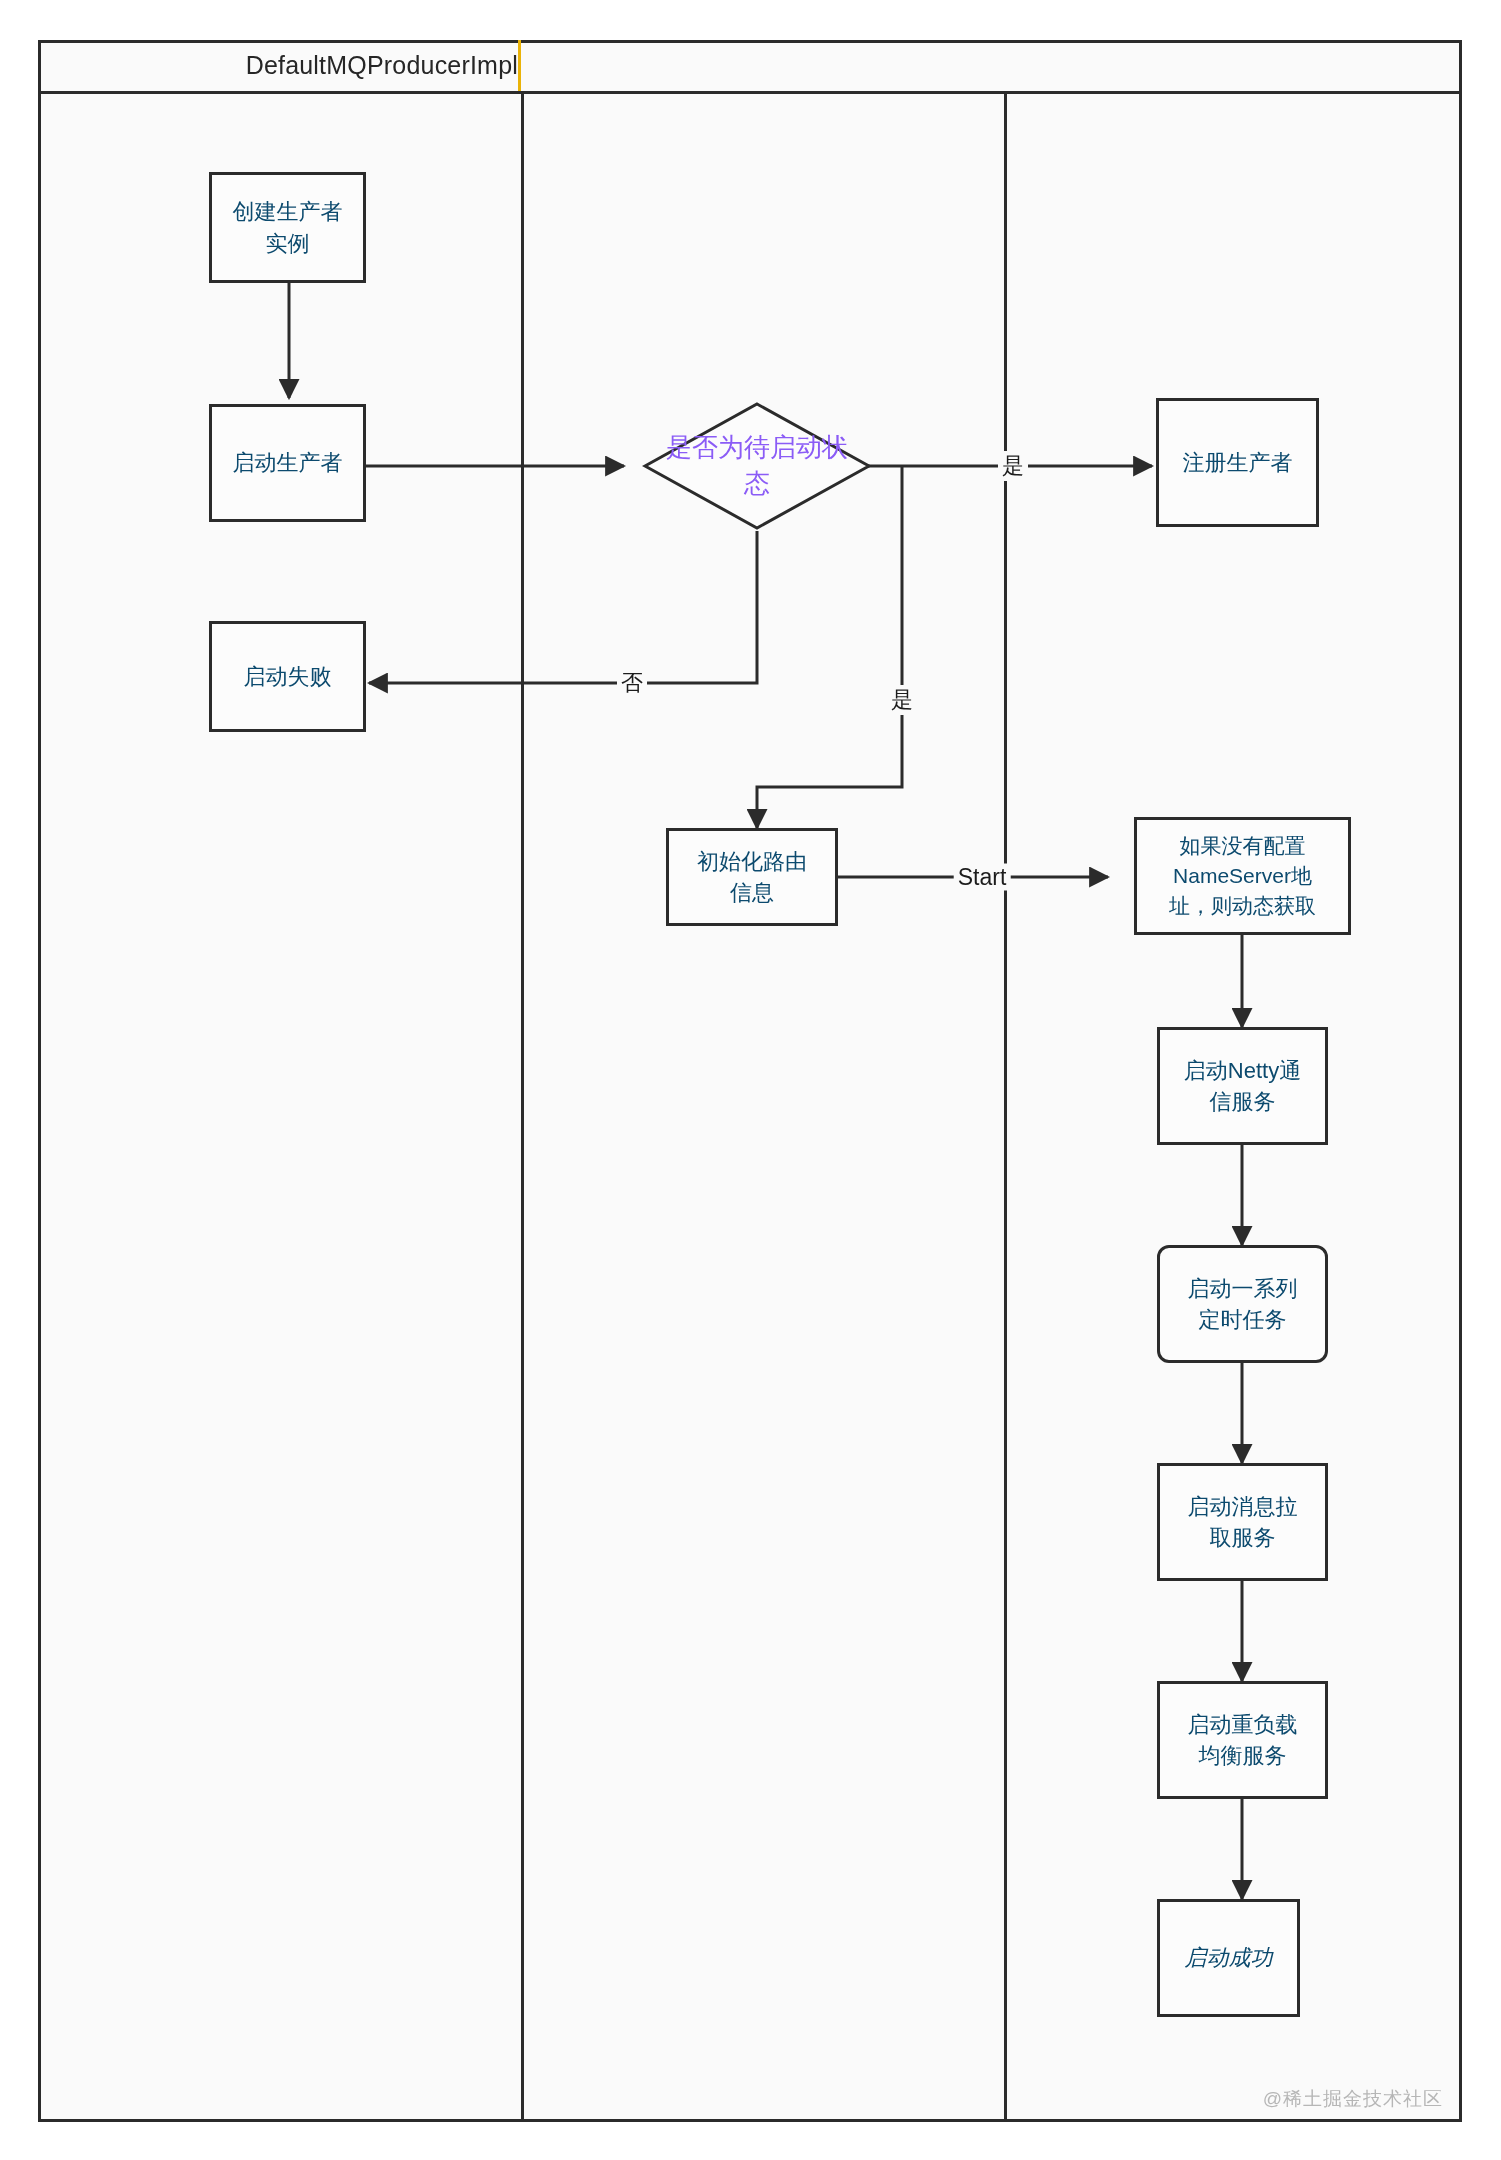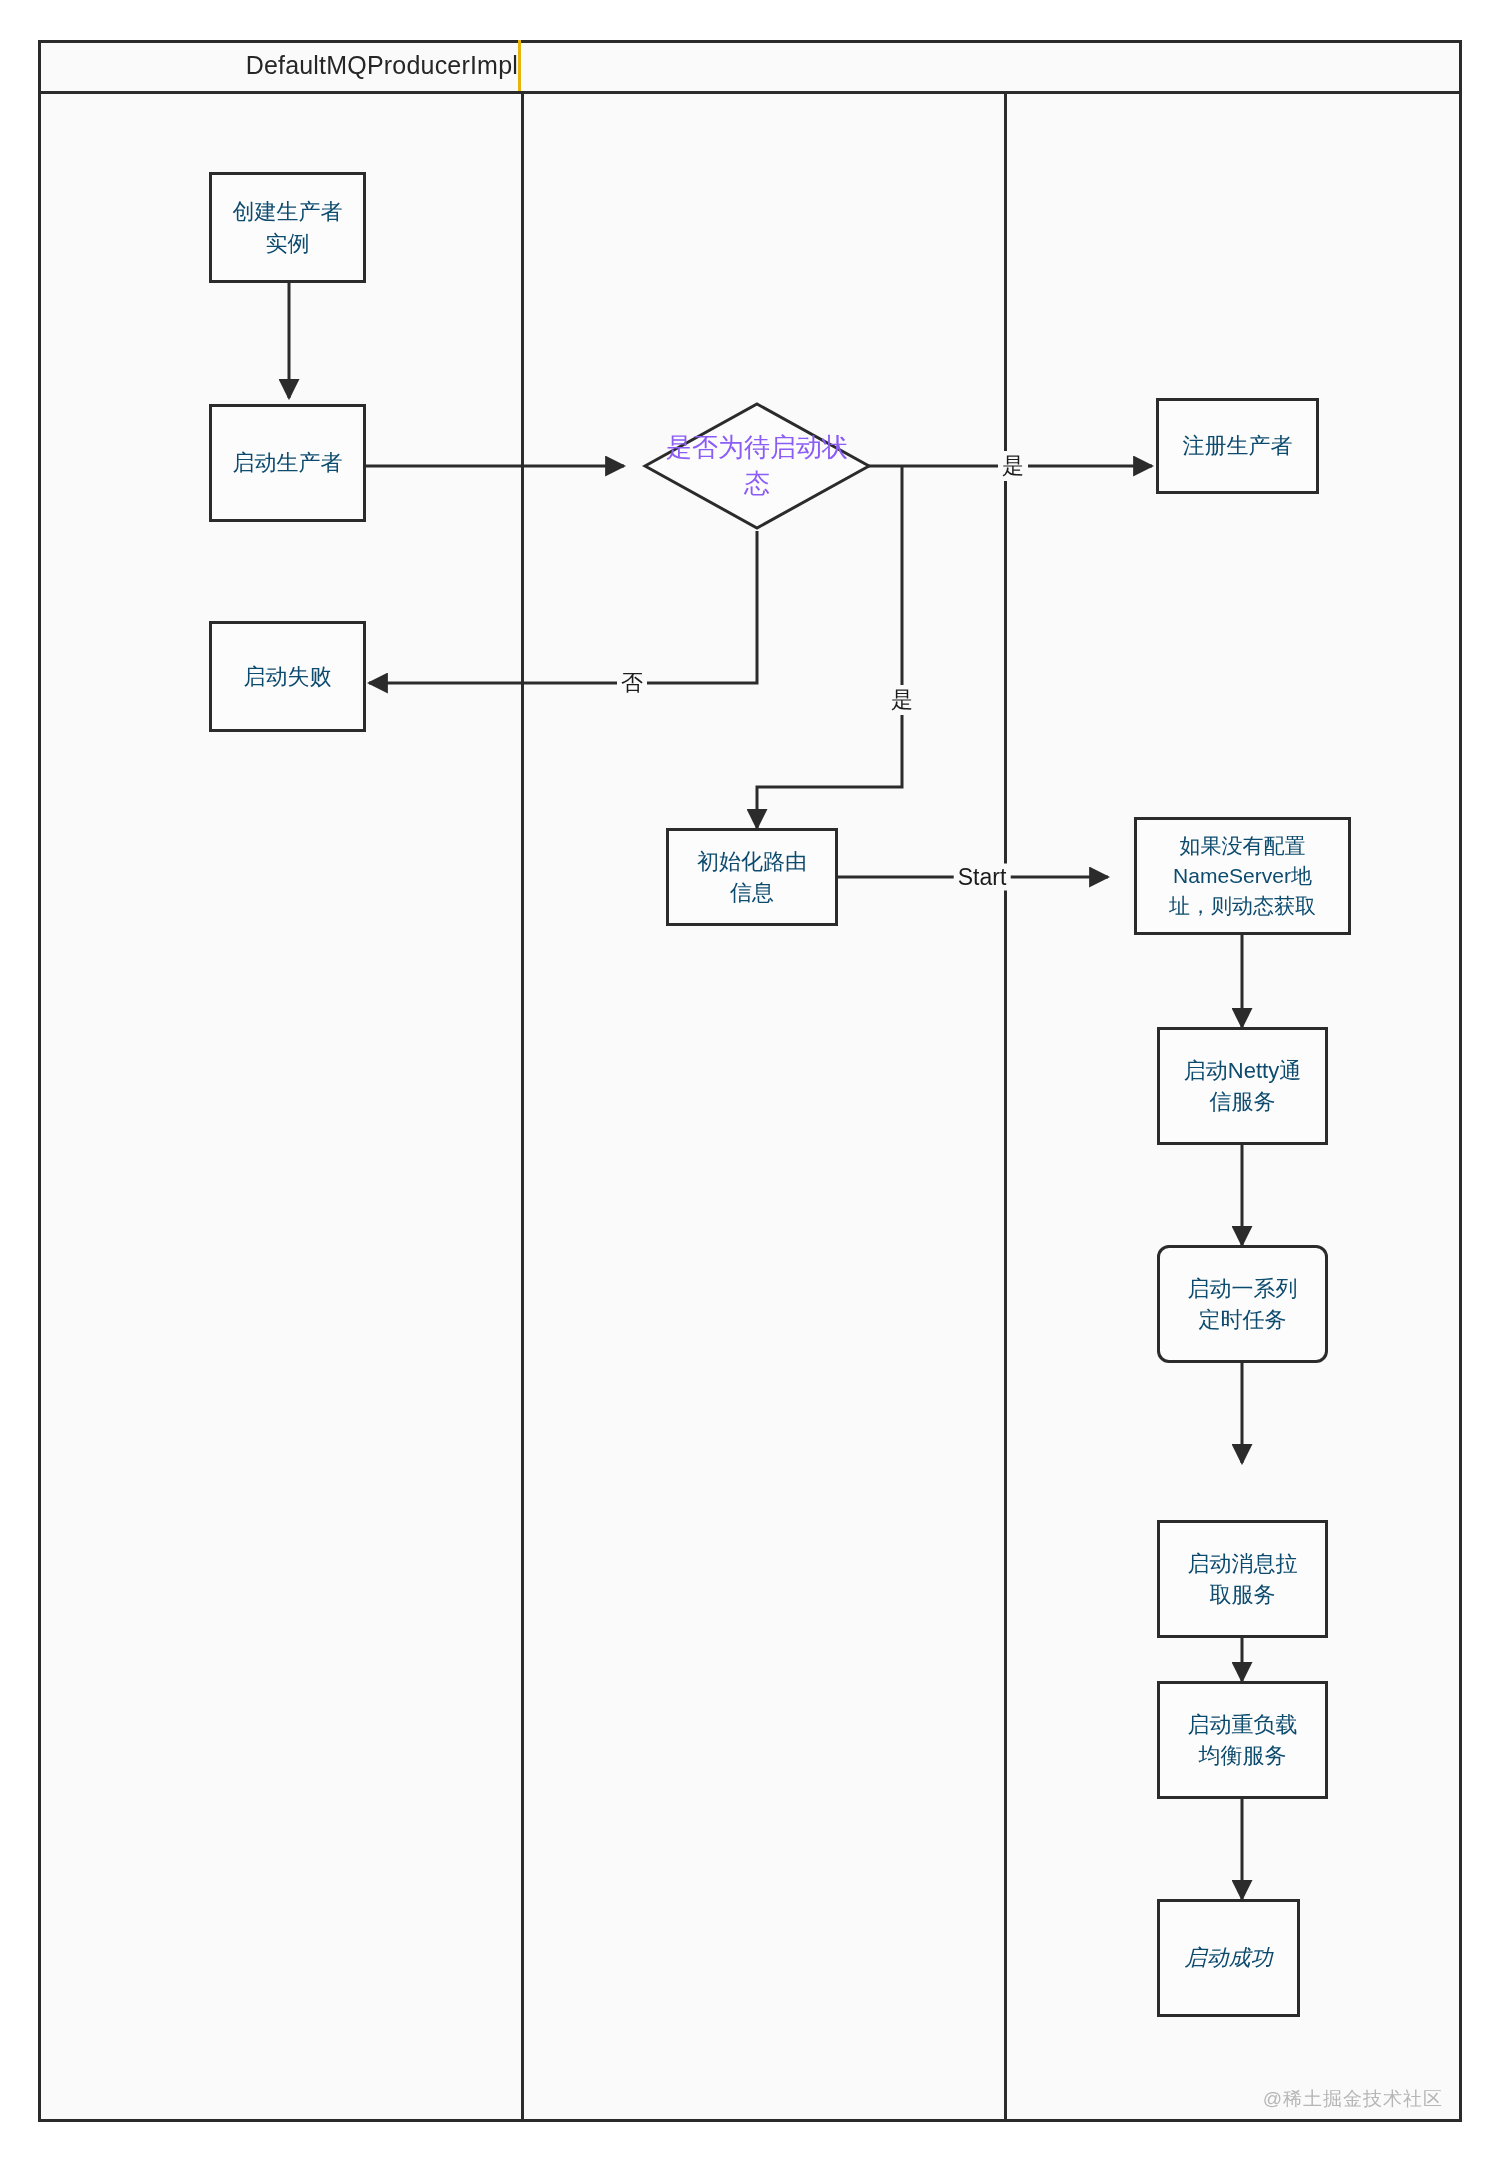--- a/index.html
+++ b/index.html
@@ -201,21 +201,21 @@
     </div>
   </div>
 
   <div class="node" style="left:666px; top:828px; width:172px; height:98px;">
     <div>
       <span>初始化路由</span>
       <span>信息</span>
     </div>
   </div>
 
-  <div class="node" style="left:1156px; top:398px; width:163px; height:96px;">
+  <div class="node" style="left:1156px; top:398px; width:163px; height:129px;">
     <div>
       <span>注册生产者</span>
     </div>
   </div>
 
   <div class="node" style="left:1134px; top:817px; width:217px; height:118px; font-size:21px;">
     <div>
       <span>如果没有配置</span>
       <span>NameServer地</span>
       <span>址，则动态获取</span>
@@ -229,21 +229,21 @@
     </div>
   </div>
 
   <div class="node" style="left:1157px; top:1245px; width:171px; height:118px;border-radius:12px;">
     <div>
       <span>启动一系列</span>
       <span>定时任务</span>
     </div>
   </div>
 
-  <div class="node" style="left:1157px; top:1520px; width:171px; height:118px;">
+  <div class="node" style="left:1157px; top:1463px; width:171px; height:118px;">
     <div>
       <span>启动消息拉</span>
       <span>取服务</span>
     </div>
   </div>
 
   <div class="node" style="left:1157px; top:1681px; width:171px; height:118px;">
     <div>
       <span>启动重负载</span>
       <span>均衡服务</span>

